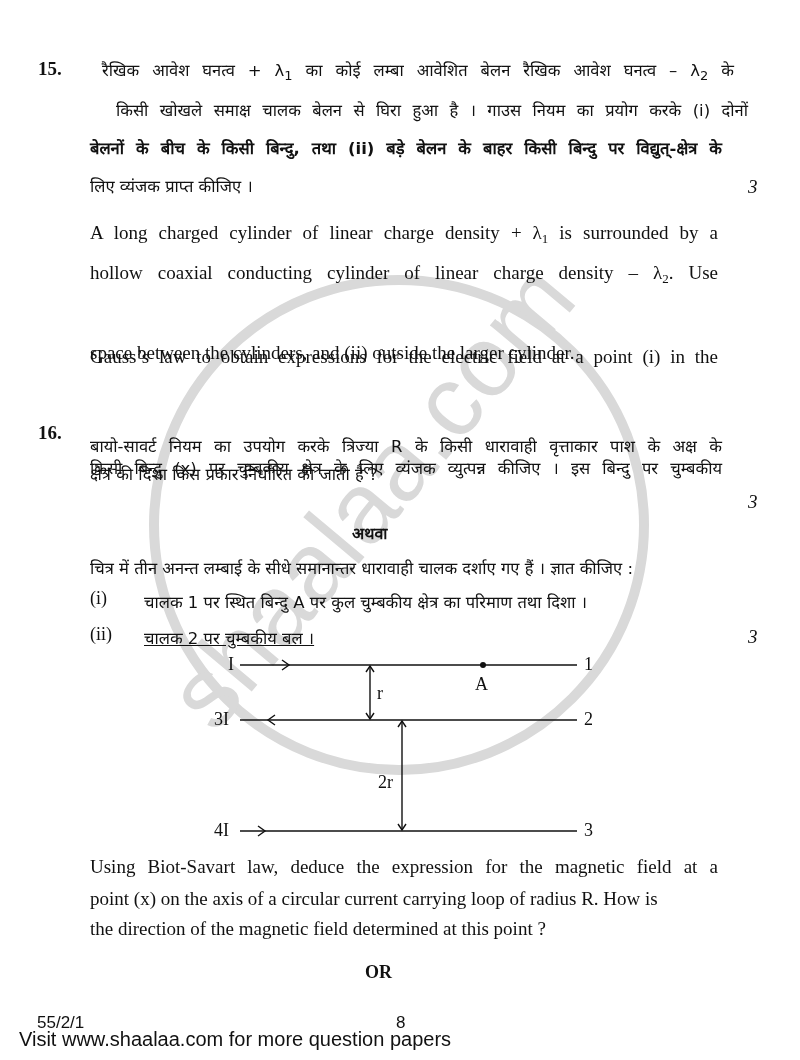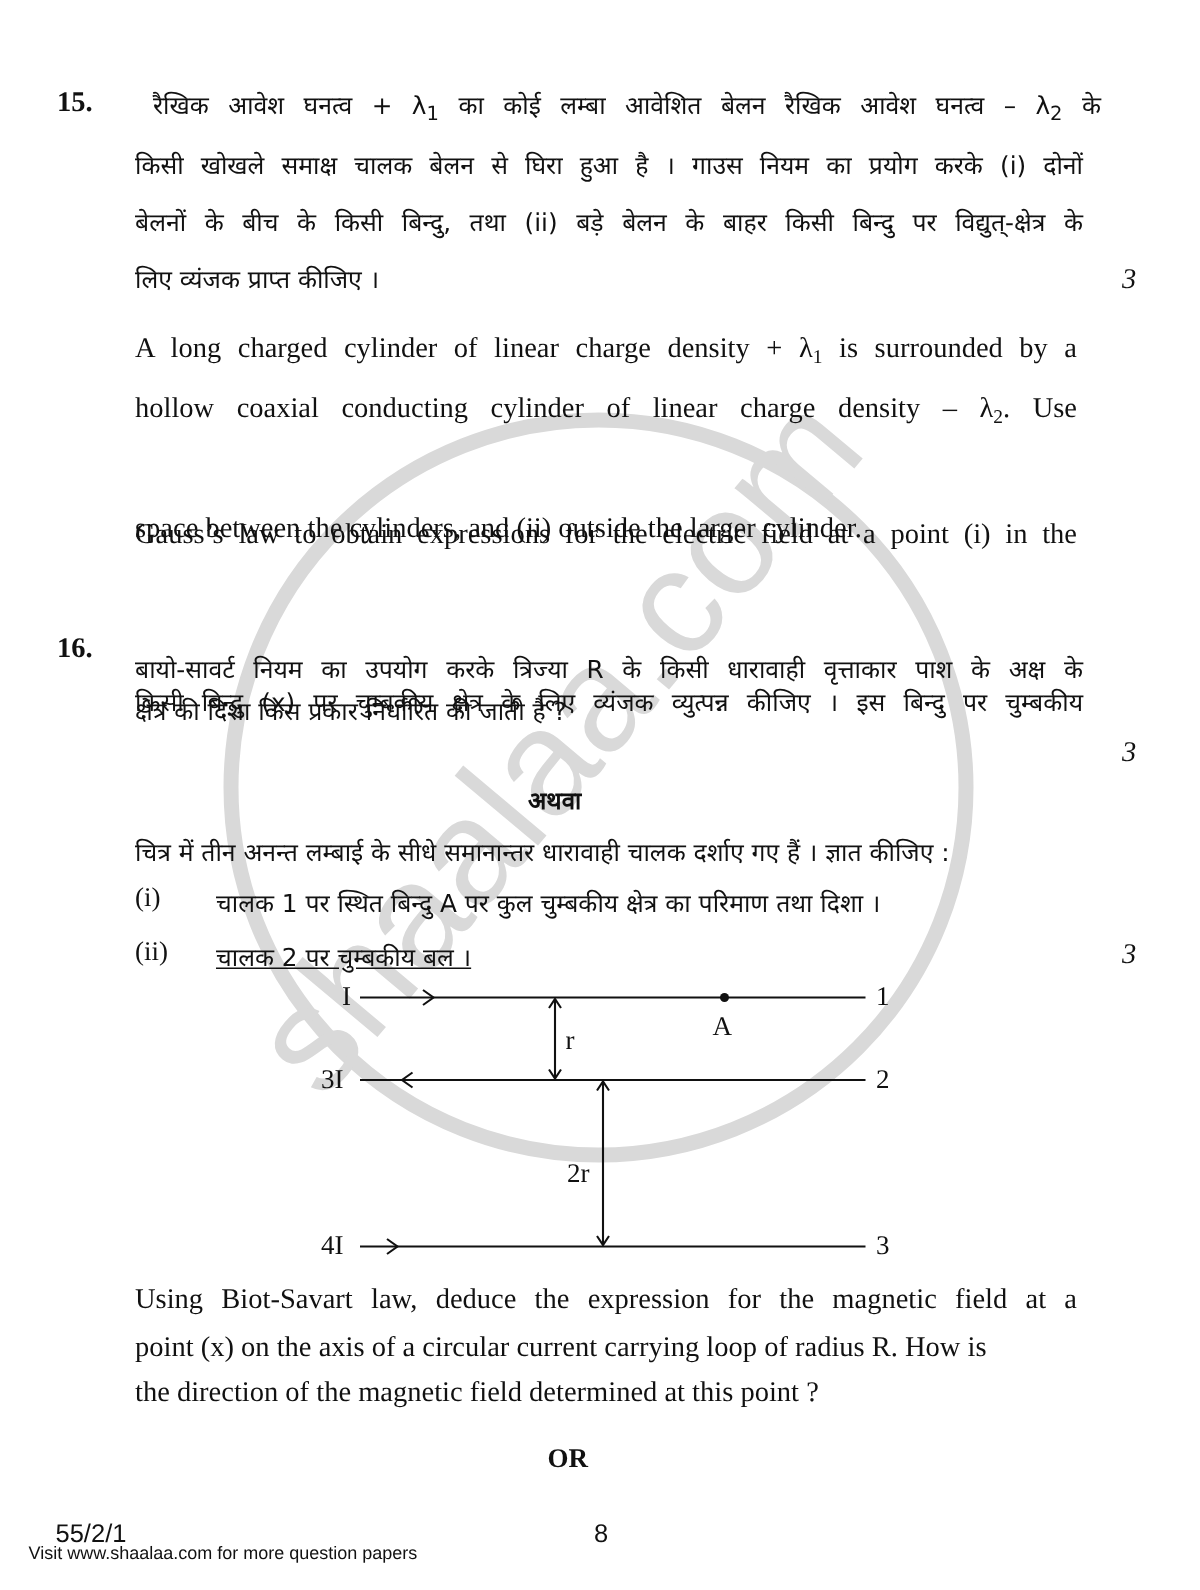--- a/index.html
+++ b/index.html
@@ -15,36 +15,36 @@
     .abs { position: absolute; z-index: 1; white-space: nowrap; }
     .qnum { font-family: "Liberation Serif", serif; font-weight: bold; font-size: 19px; left: 38px; }
     .hi { font-family: "DejaVu Sans", sans-serif; font-size: 16.5px; left: 90px; width: 632px; letter-spacing: 0px; }
     .hi.just { text-align: justify; text-align-last: justify; }
     .en { font-family: "Liberation Serif", serif; font-size: 19px; left: 90px; width: 628px; }
     .en.just { text-align: justify; text-align-last: justify; }
     .marks { font-family: "Liberation Serif", serif; font-style: italic; font-size: 19px; left: 748px; }
     .center-h { font-family: Liberation Sans, sans-serif; font-weight: bold; font-size: 16px; }
     .or { font-family: "Liberation Serif", serif; font-weight: bold; font-size: 18px; }
     sub { font-size: 13px; vertical-align: -4px; line-height: 0; }
-    .footer { font-family: "Liberation Sans", sans-serif; font-size: 12px; }
+    .footer { font-family: "Liberation Sans", sans-serif; font-size: 20px; }
     .diagram-label { font-family: "Liberation Serif", serif; font-size: 18px; }
     svg.diagram { position: absolute; left: 0; top: 0; z-index: 1; }
   </style>
 </head>
 <body>
 
 <svg class="watermark" width="800" height="1060" viewBox="0 0 800 1060">
   <circle cx="399" cy="525" r="245" fill="none" stroke="#d9d9d9" stroke-width="10"></circle>
   <text x="0" y="0" transform="translate(215,735) rotate(-50)" font-family="Liberation Sans, sans-serif" font-size="100" fill="#d9d9d9">shaalaa.com</text>
 </svg>
 
 <div class="abs qnum" style="top:58px;">15.</div>
 <div class="abs hi just" style="top:58px;margin-left:12px;"><span>रैखिक आवेश घनत्व + λ</span><sub>1</sub><span> का कोई लम्बा आवेशित बेलन रैखिक आवेश घनत्व – λ</span><sub>2</sub><span> के</span></div>
-<div class="abs hi just" style="top:98px;">किसी खोखले समाक्ष चालक बेलन से घिरा हुआ है । गाउस नियम का प्रयोग करके (i) दोनों</div>
-<div class="abs hi just" style="top:136px;">बेलनों के बीच के किसी बिन्दु, तथा (ii) बड़े बेलन के बाहर किसी बिन्दु पर विद्युत्-क्षेत्र के</div>
+<div class="abs hi just" style="top:98px;margin-left:26px;">किसी खोखले समाक्ष चालक बेलन से घिरा हुआ है । गाउस नियम का प्रयोग करके (i) दोनों</div>
+<div class="abs hi just" style="top:136px;font-weight:bold;">बेलनों के बीच के किसी बिन्दु, तथा (ii) बड़े बेलन के बाहर किसी बिन्दु पर विद्युत्-क्षेत्र के</div>
 <div class="abs hi" style="top:174px;">लिए व्यंजक प्राप्त कीजिए ।</div>
 <div class="abs marks" style="top:176px;">3</div>
 
 <div class="abs en just" style="top:222px;"><span>A long charged cylinder of linear charge density + λ</span><sub>1</sub><span> is surrounded by a</span></div>
 <div class="abs en just" style="top:262px;"><span>hollow coaxial conducting cylinder of linear charge density – λ</span><sub>2</sub><span>. Use</span></div>
 <div class="abs en just" style="top:302px;margin-top:44px;">Gauss’s law to obtain expressions for the electric field at a point (i) in the</div>
 <div class="abs en" style="top:342px;">space between the cylinders, and (ii) outside the larger cylinder.</div>
 
 <div class="abs qnum" style="top:422px;">16.</div>
 <div class="abs hi just" style="top:422px;margin-top:12px;">बायो-सावर्ट नियम का उपयोग करके त्रिज्या R के किसी धारावाही वृत्ताकार पाश के अक्ष के</div>

